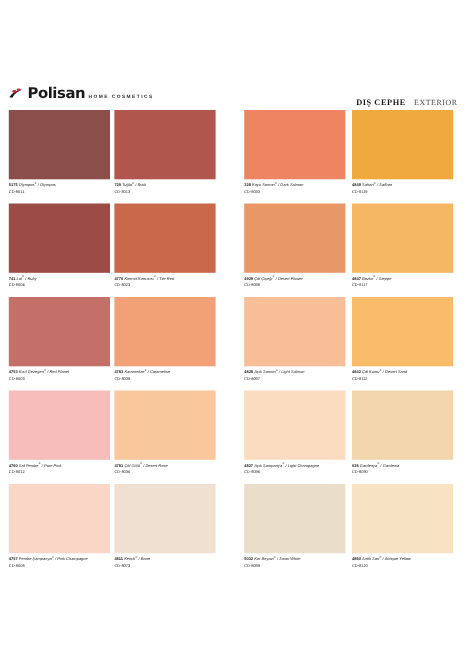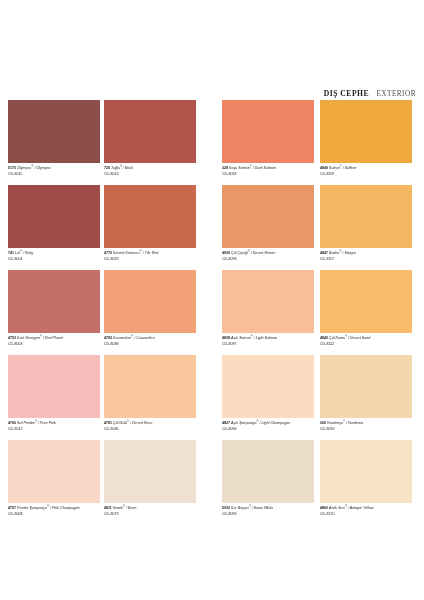--- a/index.html
+++ b/index.html
@@ -140,20 +140,31 @@
   .cell.c2 .cap-line1,
   .cell.c2 .cap-line2 { width: 98px; }
 </style>
 </head>
 <body>
 
 <div class="page">
 
   <div class="header">
 
+    <div class="brand">
+      <span class="brand-mark">
+        <svg width="14" height="13" viewBox="0 0 14 13" xmlns="http://www.w3.org/2000/svg">
+          <path d="M0.5 9.5 C3 5.5, 7.5 3, 12.5 2.2 C9 3.6, 5.2 6.2, 3.2 9.8 Z" fill="#1a1a1a"></path>
+          <ellipse cx="5.2" cy="4.1" rx="2.0" ry="1.25" fill="#d42027"></ellipse>
+          <ellipse cx="9.0" cy="2.6" rx="1.7" ry="1.1" fill="#d42027"></ellipse>
+        </svg>
+      </span>
+      <span class="brand-name">Polisan</span>
+      <span class="brand-sub">HOME COSMETICS</span>
+    </div>
 
     <div class="header-right">
       <span class="hdr-tr">DIŞ CEPHE</span>
       <span class="hdr-en">EXTERIOR</span>
     </div>
 
   </div>
 
   <div class="grid" id="grid">
       <div class="row">

